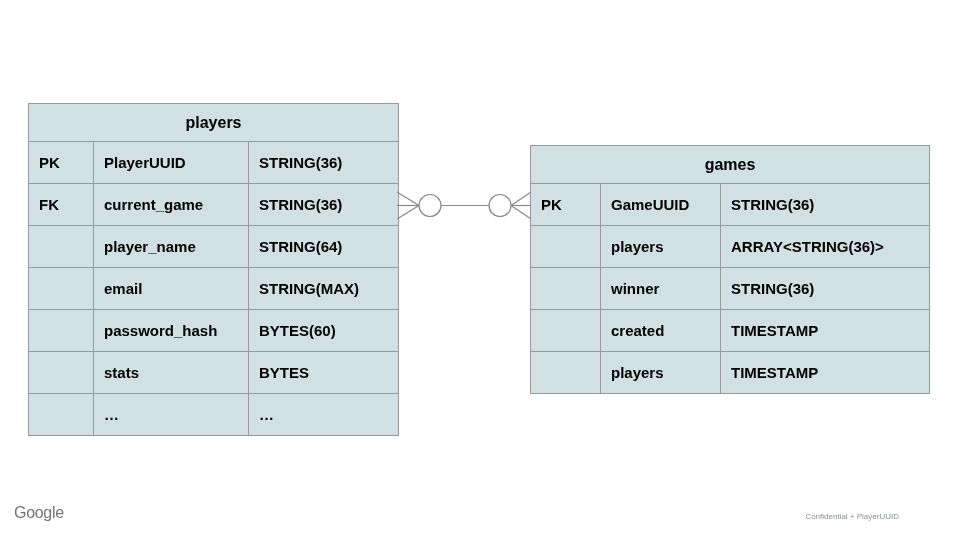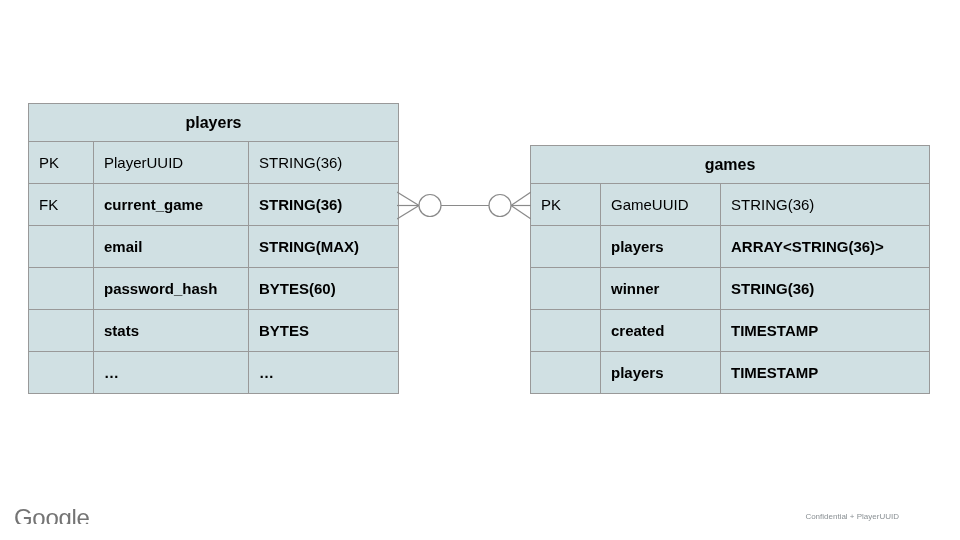--- a/index.html
+++ b/index.html
@@ -33,39 +33,39 @@
     font-size: 16px;
     padding: 0;
   }
   table.er-table td {
     height: 41px;
     text-align: left;
     vertical-align: middle;
     padding: 0 4px 0 10px;
     font-weight: bold;
   }
-  table.er-table td.bold { font-weight: normal; }
+  table.er-table td.bold { font-weight: bold; }
   #players-table { left: 28px; top: 103px; width: 370px; }
   #games-table  { left: 530px; top: 145px; width: 399px; }
 
   .connector-svg {
     position: absolute;
     left: 397px;
     top: 183px;
     width: 134px;
     height: 45px;
   }
   .connector-svg line { stroke: #8a8a8a; stroke-width: 1.2; }
   .connector-svg circle { stroke: #8a8a8a; stroke-width: 1.2; fill: #ffffff; }
 
   .footer-logo {
     position: absolute;
     left: 14px;
     top: 504px;
-    font-size: 24px;
+    font-size: 16px;
     letter-spacing: -0.3px;
     color: #747474;
     font-weight: 400;
   }
   .footer-note {
     position: absolute;
     right: 61px;
     top: 512px;
     font-size: 8px;
     color: #8a9094;
@@ -90,20 +90,25 @@
     <tbody>
         <tr>
           <td class="col-key bold">PK</td>
           <td class="col-name bold">PlayerUUID</td>
           <td class="col-type bold">STRING(36)</td>
         </tr>
         <tr>
           <td class="col-key bold">FK</td>
           <td class="col-name">current_game</td>
           <td class="col-type">STRING(36)</td>
+        </tr>
+        <tr>
+          <td class="col-key bold"></td>
+          <td class="col-name">player_name</td>
+          <td class="col-type">STRING(64)</td>
         </tr>
         <tr>
           <td class="col-key bold"></td>
           <td class="col-name">email</td>
           <td class="col-type">STRING(MAX)</td>
         </tr>
         <tr>
           <td class="col-key bold"></td>
           <td class="col-name">password_hash</td>
           <td class="col-type">BYTES(60)</td>

